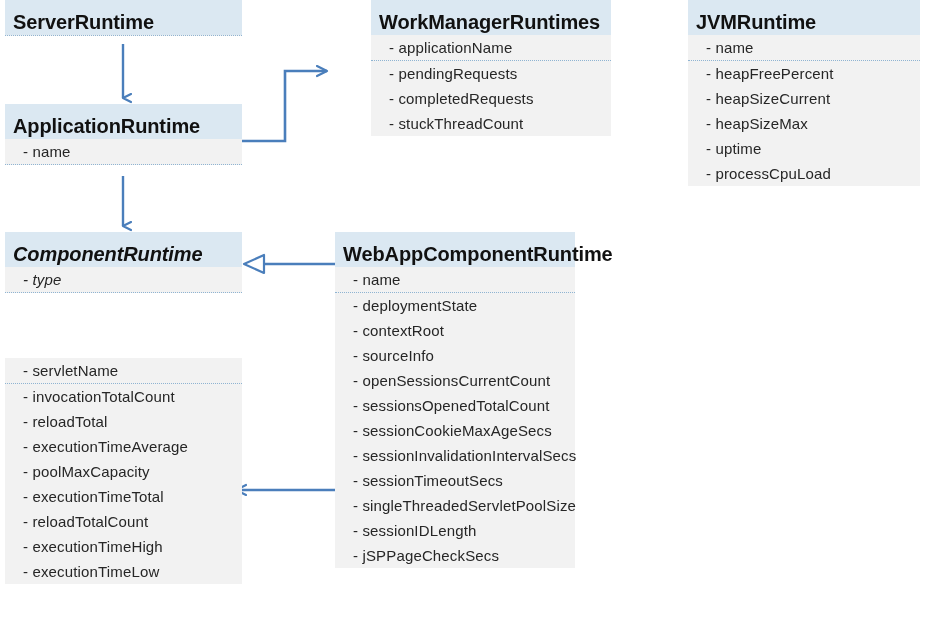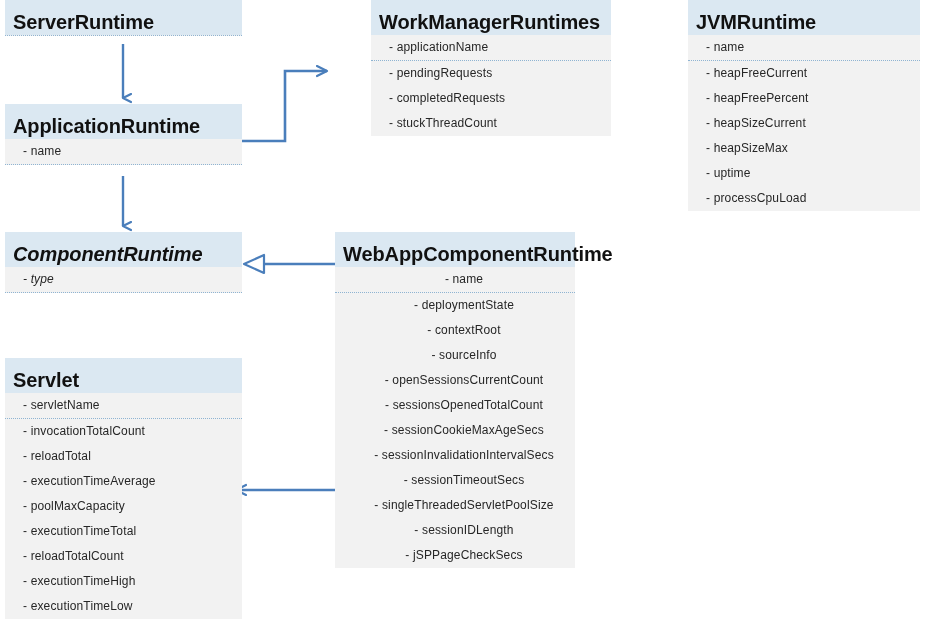--- a/index.html
+++ b/index.html
@@ -35,21 +35,21 @@
     color: #111111;
     letter-spacing: -0.1px;
     height: 35px;
   }
   .uml-body {
     box-sizing: border-box;
     background: #f2f2f2;
     padding: 0;
   }
   .uml-attr {
-    font-size: 12px;
+    font-size: 15px;
     color: #262626;
     padding: 0 0 0 18px;
     height: 25px;
     line-height: 25px;
     white-space: nowrap;
     letter-spacing: 0.15px;
   }
   .sep-dotted {
     border-top: 1px dotted #8fb4d2;
     height: 0;
@@ -125,21 +125,20 @@
 
   <div class="uml-class" style="left:5px; top:232px; width:237px;font-style:italic;">
     <div class="uml-header">ComponentRuntime</div>
     <div class="uml-body">
       <div class="uml-attr">- type</div>
       <div class="bottom-dotted"></div>
     </div>
   </div>
 
   <div class="uml-class" style="left:5px; top:358px; width:237px;">
-    <div class="uml-header">Servlet</div>
     <div class="uml-body">
       <div class="uml-attr">- servletName</div>
       <div class="sep-dotted"></div>
       <div class="uml-attr">- invocationTotalCount</div>
       <div class="uml-attr">- reloadTotal</div>
       <div class="uml-attr">- executionTimeAverage</div>
       <div class="uml-attr">- poolMaxCapacity</div>
       <div class="uml-attr">- executionTimeTotal</div>
       <div class="uml-attr">- reloadTotalCount</div>
       <div class="uml-attr">- executionTimeHigh</div>
@@ -151,21 +150,21 @@
     <div class="uml-header">WorkManagerRuntimes</div>
     <div class="uml-body">
       <div class="uml-attr">- applicationName</div>
       <div class="sep-dotted"></div>
       <div class="uml-attr">- pendingRequests</div>
       <div class="uml-attr">- completedRequests</div>
       <div class="uml-attr">- stuckThreadCount</div>
     </div>
   </div>
 
-  <div class="uml-class" style="left:335px; top:232px; width:240px;text-align:center;">
+  <div class="uml-class" style="left:335px; top:232px; width:240px;">
     <div class="uml-header">WebAppComponentRuntime</div>
     <div class="uml-body">
       <div class="uml-attr">- name</div>
       <div class="sep-dotted"></div>
       <div class="uml-attr">- deploymentState</div>
       <div class="uml-attr">- contextRoot</div>
       <div class="uml-attr">- sourceInfo</div>
       <div class="uml-attr">- openSessionsCurrentCount</div>
       <div class="uml-attr">- sessionsOpenedTotalCount</div>
       <div class="uml-attr">- sessionCookieMaxAgeSecs</div>
@@ -175,21 +174,20 @@
       <div class="uml-attr">- sessionIDLength</div>
       <div class="uml-attr">- jSPPageCheckSecs</div>
     </div>
   </div>
 
   <div class="uml-class" style="left:688px; top:0; width:232px;">
     <div class="uml-header">JVMRuntime</div>
     <div class="uml-body">
       <div class="uml-attr">- name</div>
       <div class="sep-dotted"></div>
-      <div class="uml-attr">- heapFreeCurrent</div>
       <div class="uml-attr">- heapFreePercent</div>
       <div class="uml-attr">- heapSizeCurrent</div>
       <div class="uml-attr">- heapSizeMax</div>
       <div class="uml-attr">- uptime</div>
       <div class="uml-attr">- processCpuLoad</div>
     </div>
   </div>
 
 </div>
 

